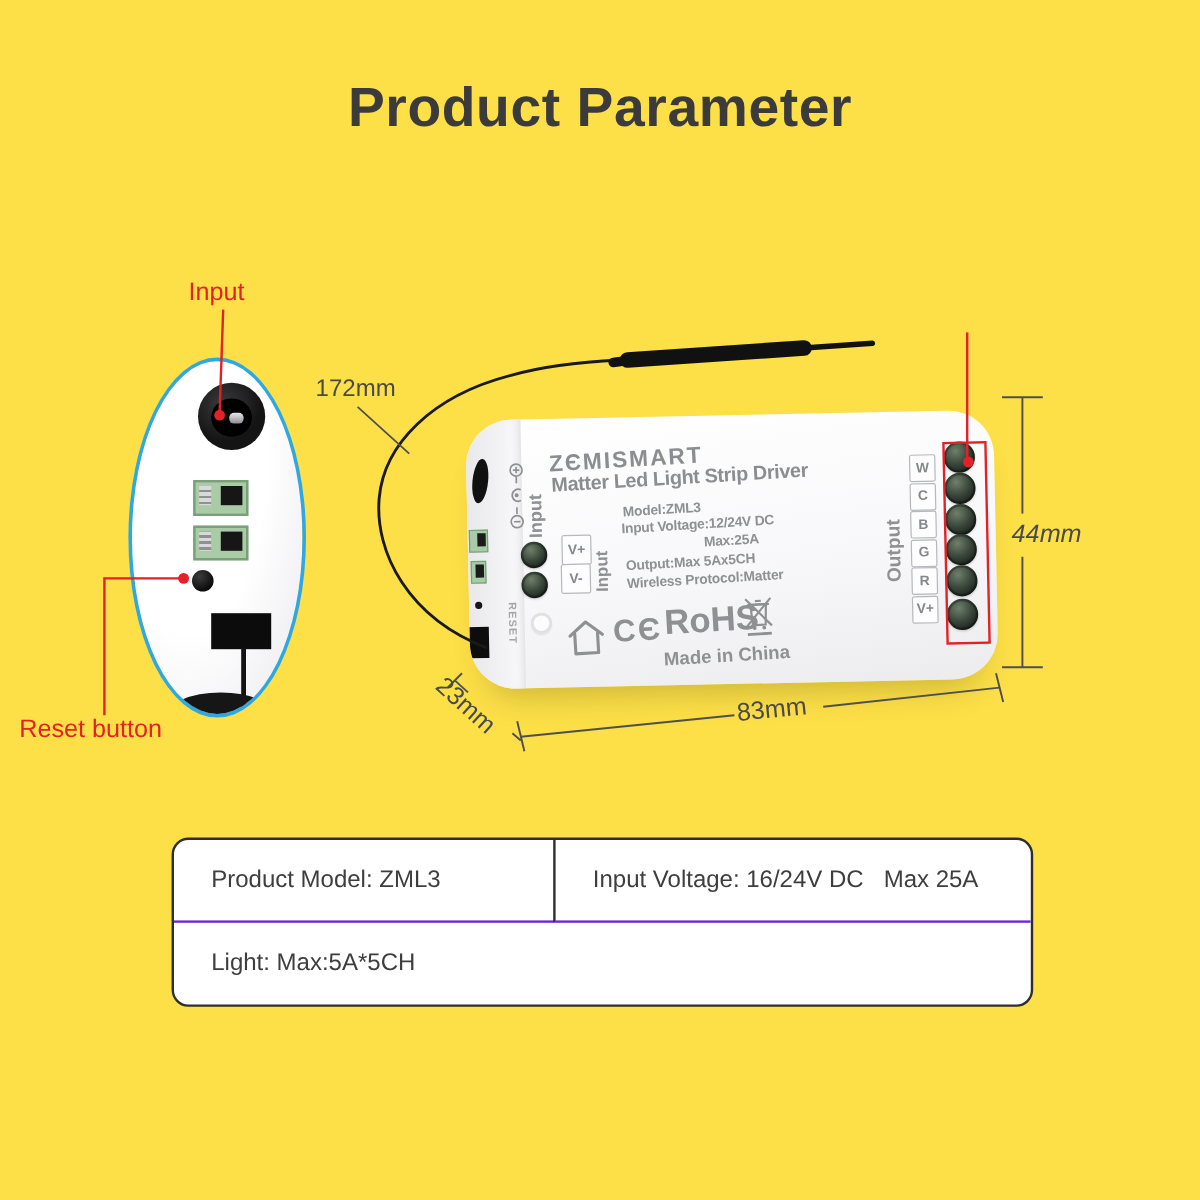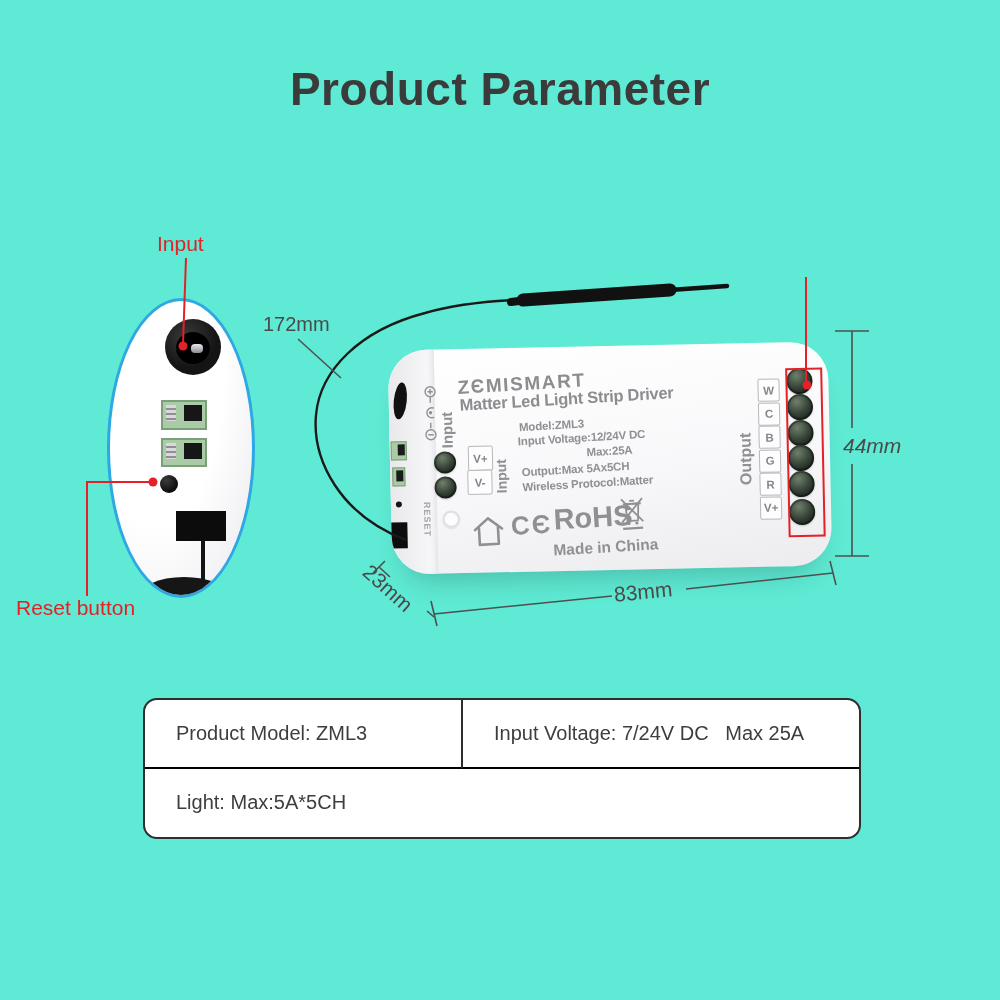--- a/index.html
+++ b/index.html
@@ -1,16 +1,16 @@
 <!DOCTYPE html>
 <html><head>
 <meta charset="utf-8">
 <style>
   html,body{margin:0;padding:0;background:#fff;}
-  .canvas{position:relative;width:1000px;height:1000px;background:#5eead4;overflow:hidden;
+  .canvas{position:relative;width:1000px;height:1000px;background:#fde047;overflow:hidden;
           font-family:"Liberation Sans","DejaVu Sans",sans-serif;}
   .abs{position:absolute;}
 
   
   .page-title{left:0;top:62px;width:1000px;text-align:center;font-size:46px;font-weight:700;
               color:#3b3b3b;letter-spacing:.5px;}
 
   
   .callout{color:#e32127;font-size:21px;white-space:nowrap;}
 
@@ -71,21 +71,21 @@
                  box-shadow:inset 0 0 0 2.5px #e0e0e5,0 1px 1px rgba(0,0,0,.08);}
   .red-rect{left:397px;top:26px;width:33px;height:165px;border:2.2px solid #e32127;}
 
   
   .spec-table{left:143px;top:698px;width:714px;height:137px;border:2px solid #2e2e2e;
               border-radius:14px;display:grid;grid-template-columns:316px 1fr;
               grid-template-rows:1fr 1fr;overflow:hidden;background:#fff;}
   .spec-table .cell{display:flex;align-items:center;padding-left:31px;font-size:20px;
                     color:#3e3e3e;white-space:pre;}
   .spec-table .c-right{border-left:2px solid #2e2e2e;}
-  .spec-table .r-top{border-bottom:2px solid #000000;text-align:center;}
+  .spec-table .r-top{border-bottom:2px solid #6d28d9;text-align:center;}
 </style>
 </head>
 <body>
 
 <div class="canvas">
 
   <div class="abs page-title">Product Parameter</div>
 
   <div class="abs side-ellipse">
     <div class="abs jack-outer"></div>
@@ -231,17 +231,17 @@
   <div class="abs callout" style="left:157px;top:232px;">Input</div>
   <div class="abs callout" style="left:16px;top:596px;">Reset button</div>
 
   <div class="abs dim" style="left:263px;top:313px;font-size:20px;">172mm</div>
   <div class="abs dim" style="left:843px;top:434px;font-style:italic;">44mm</div>
   <div class="abs dim" style="left:614px;top:580px;transform:rotate(-5.5deg);">83mm</div>
   <div class="abs dim" style="left:374px;top:560px;transform:rotate(42deg);transform-origin:left top;">23mm</div>
 
   <div class="abs spec-table">
     <div class="cell r-top">Product Model: ZML3</div>
-    <div class="cell r-top c-right">Input Voltage: 7/24V DC   Max 25A</div>
+    <div class="cell r-top c-right">Input Voltage: 16/24V DC   Max 25A</div>
     <div class="cell">Light: Max:5A*5CH</div>
   </div>
 
 </div>
 
 </body></html>

